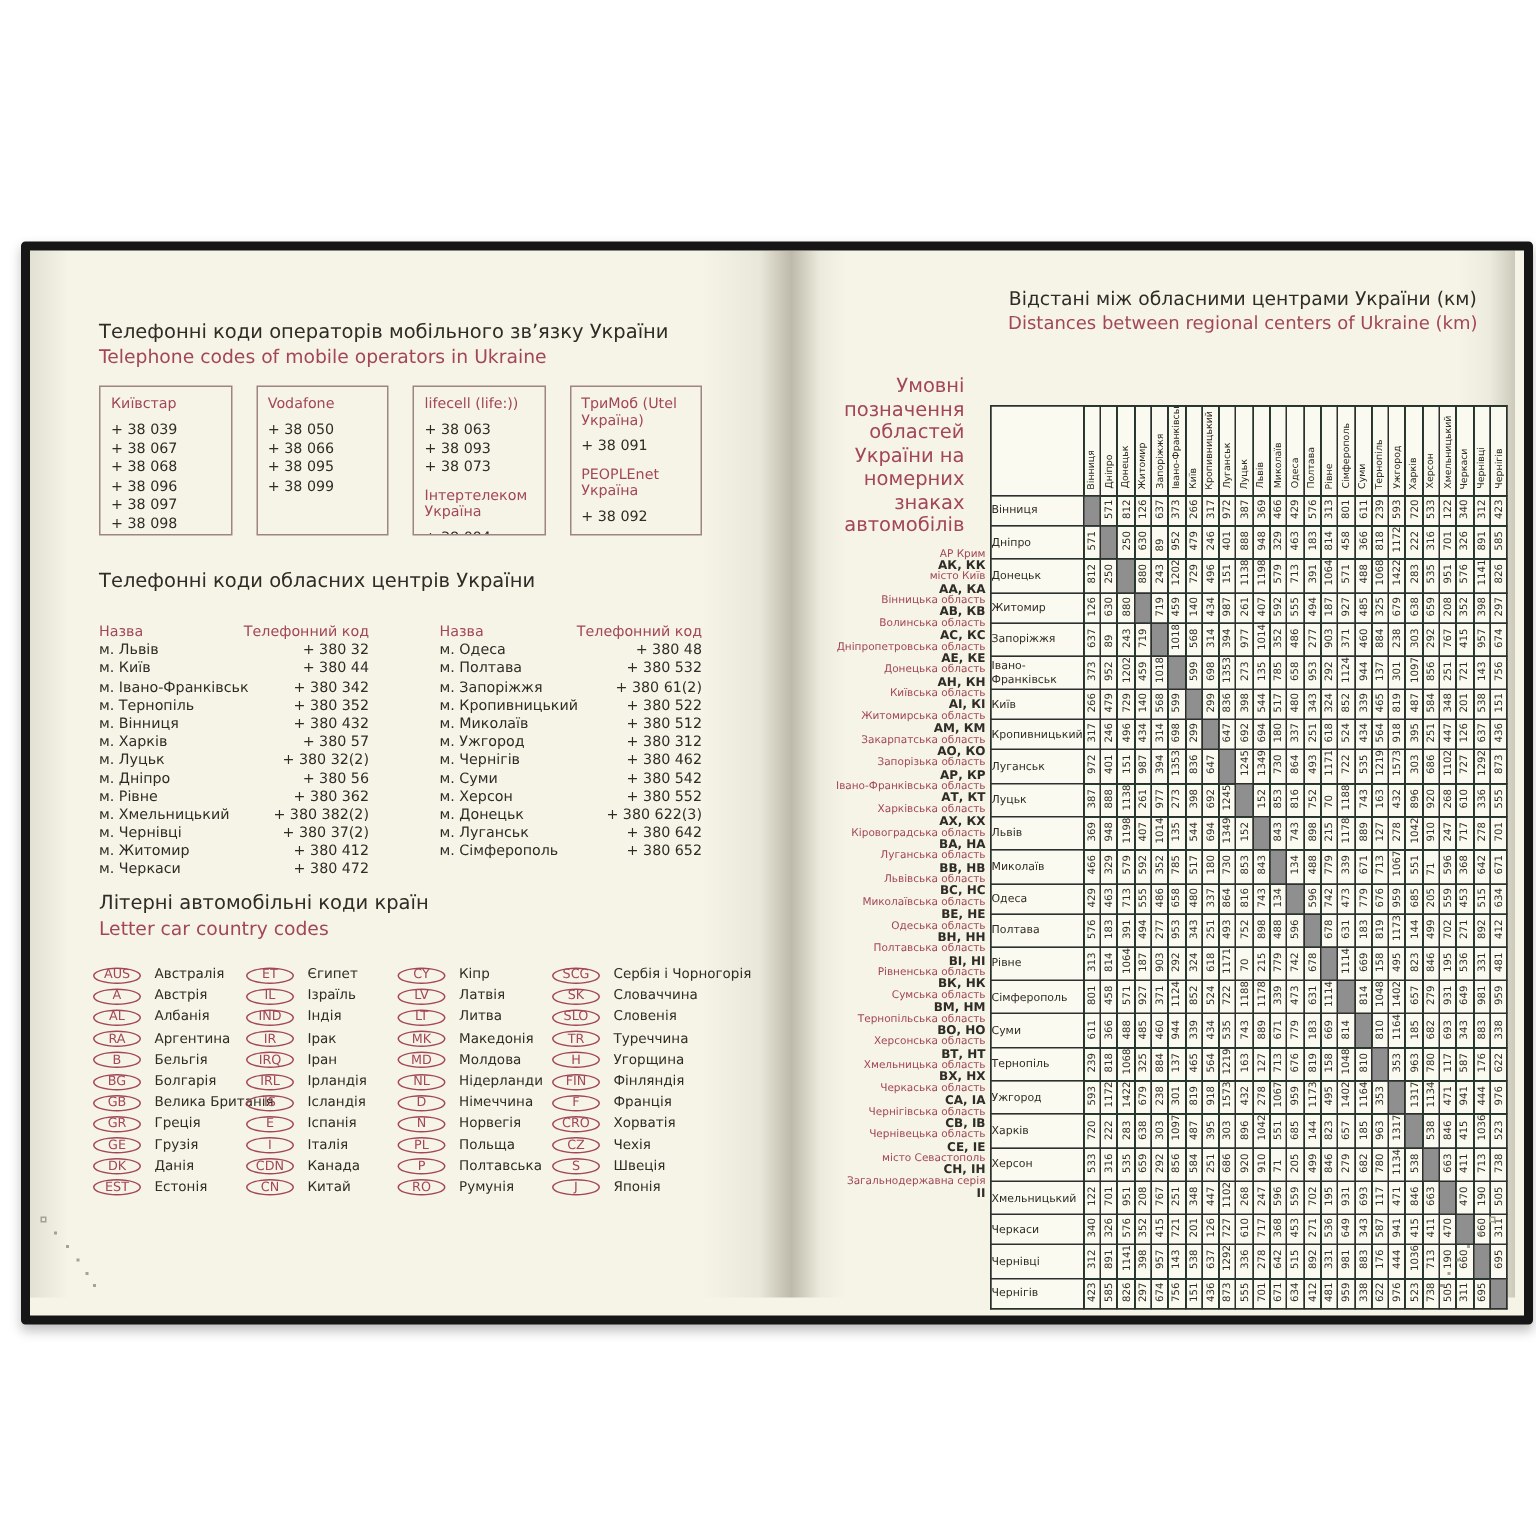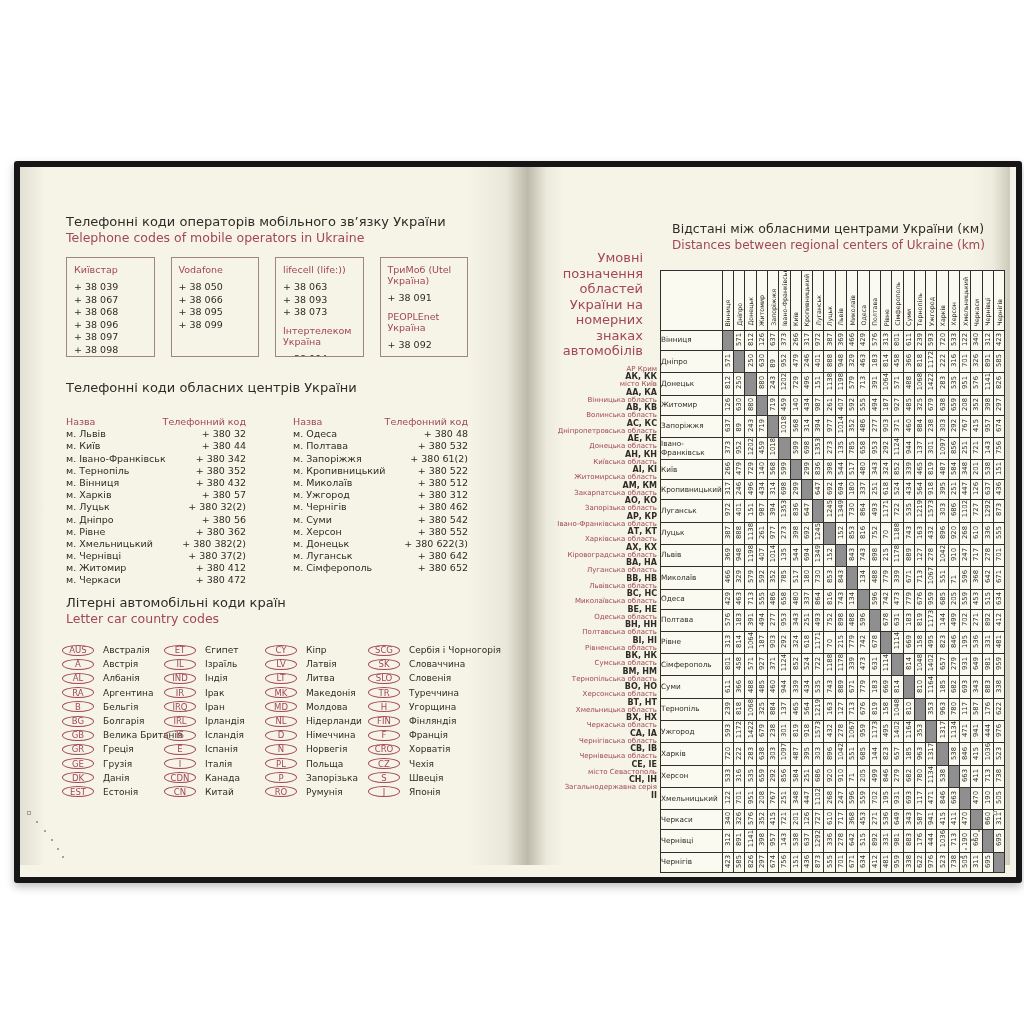--- a/index.html
+++ b/index.html
@@ -35,21 +35,21 @@
   .cc-oval{width:32px;height:11px;border:1px solid #a34655;border-radius:50%;display:flex;
            align-items:center;justify-content:center;font-size:8.5px;color:#a34655;flex:0 0 32px;box-sizing:border-box;}
   .cc-name{font-size:9px;color:#2f2b26;padding-left:9px;white-space:nowrap;}
   
   #legend{position:absolute;left:557px;top:250px;width:100px;text-align:right;}
   .lg-title{font-size:13px;line-height:15.5px;color:#a34655;width:86px;margin-bottom:7px;}
   .lg-entry{height:15.5px;overflow:visible;}
   .lg-region{font-size:7px;line-height:7.5px;color:#a34655;white-space:nowrap;}
   .lg-codes{font-size:8px;line-height:8px;color:#2f2b26;font-weight:bold;white-space:nowrap;}
   
-  #rp-title{position:absolute;right:39px;top:221px;text-align:left;}
+  #rp-title{position:absolute;right:39px;top:191px;text-align:center;}
   
   #dist-wrap{position:absolute;left:660px;top:258px;}
   table.dist{border-collapse:collapse;table-layout:fixed;border:1.5px solid #1b1b1b;background:#14532d;margin-top:12px;}
   table.dist col.cl{width:46px;}
   table.dist col.cd{width:11.3px;}
   table.dist tr{height:19.4px;}
   table.dist tr.hrow{height:56px;}
   table.dist th,table.dist td{border:1px solid #2f2f2f;padding:0;margin:0;}
   th.corner{background:#fbfaf0;}
   th.hc{vertical-align:bottom;text-align:center;background:#fbfaf0;overflow:hidden;}
@@ -355,21 +355,21 @@
       <div class="cc-row">
         <span class="cc-oval">N</span>
         <span class="cc-name">Норвегія</span>
       </div>
       <div class="cc-row">
         <span class="cc-oval">PL</span>
         <span class="cc-name">Польща</span>
       </div>
       <div class="cc-row">
         <span class="cc-oval">P</span>
-        <span class="cc-name">Запорізька</span>
+        <span class="cc-name">Полтавська</span>
       </div>
       <div class="cc-row">
         <span class="cc-oval">RO</span>
         <span class="cc-name">Румунія</span>
       </div>
     </div>
     <div class="cc-col" style="width: 130px;">
       <div class="cc-row">
         <span class="cc-oval">SCG</span>
         <span class="cc-name">Сербія і Чорногорія</span>

